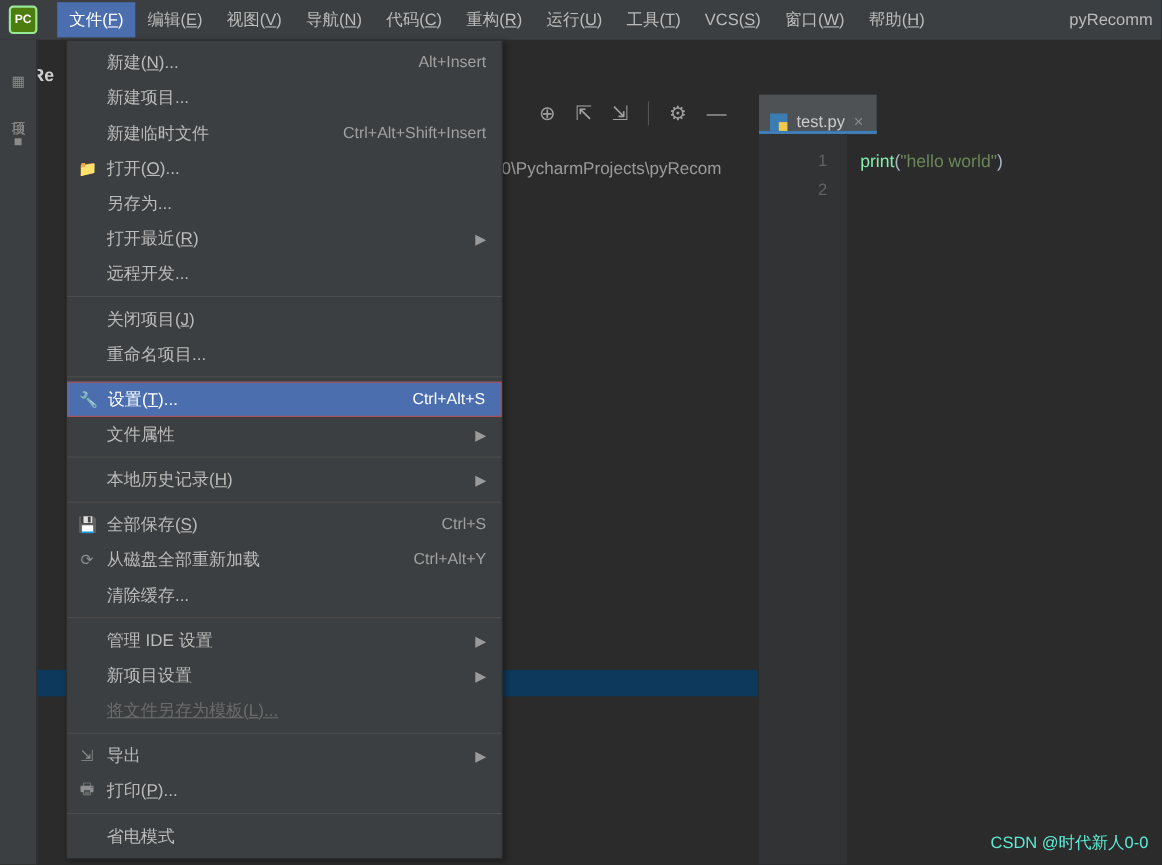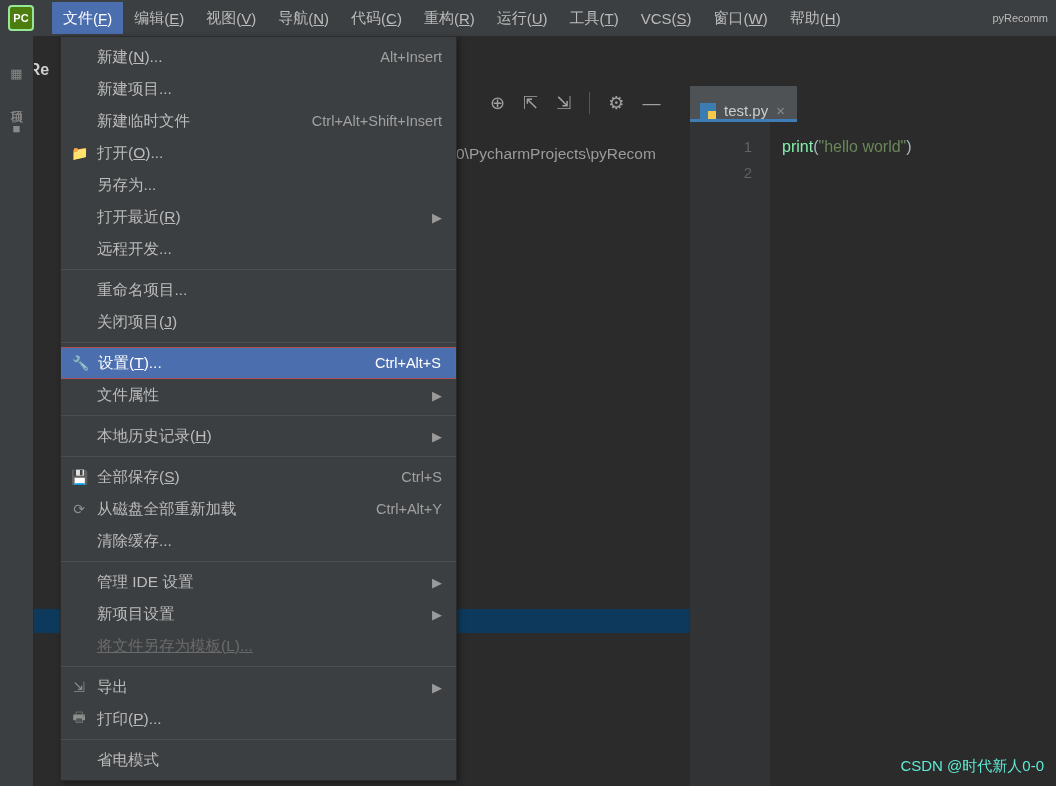--- a/index.html
+++ b/index.html
@@ -4,21 +4,21 @@
 <style>
 * { margin:0; padding:0; box-sizing:border-box; font-family:"Microsoft YaHei","Segoe UI",sans-serif; }
 body { width:1056px; height:786px; background:#2b2b2b; color:#bbbbbb; overflow:hidden; position:relative; }
 
 
 .menubar { height:36px; background:#3c3f41; display:flex; align-items:center; padding-left:8px; font-size:15px; }
 .app-icon { width:26px; height:26px; background:#4d7c0f; border-radius:4px; margin-right:18px; display:flex; align-items:center; justify-content:center; color:#fff; font-size:11px; font-weight:bold; border:2px solid #96e896; }
 .menu-item { padding:0 11px; height:32px; display:flex; align-items:center; cursor:pointer; }
 .menu-item.active { background:#4b6eaf; color:#fff; }
 .menu-item .mn { text-decoration:underline; }
-.project-title { margin-left:auto; padding-right:8px; font-size:11px; }
+.project-title { margin-left:auto; padding-right:8px; font-size:15px; }
 
 
 .left-strip { position:absolute; left:0; top:36px; width:34px; height:750px; background:#3c3f41; border-right:1px solid #2b2b2b; display:flex; flex-direction:column; align-items:center; padding-top:30px; gap:20px; color:#8a8a8a; font-size:13px; }
 .vert-txt { writing-mode:vertical-rl; }
 
 
 .proj-label { position:absolute; left:10px; top:61px; font-size:16px; color:#d0d0d0; font-weight:600; }
 
 
 .dropdown { position:absolute; left:60px; top:36px; width:397px; background:#3c3f41; border:1px solid #2b2b2b; box-shadow:2px 2px 6px rgba(0,0,0,.4); padding:4px 0; font-size:15.5px; z-index:10; }
@@ -120,24 +120,24 @@
     </div>
   <div class="dd-item">
       <span><span>打开最近</span>(<span class="mn">R</span>)</span>
       <span class="dd-arrow">▶</span>
     </div>
   <div class="dd-item">
       <span>远程开发...</span>
     </div>
   <div class="dd-sep"></div>
   <div class="dd-item">
+      <span><span>关闭项目</span>(<span class="mn">J</span>)</span>
+    </div>
+  <div class="dd-item">
       <span>重命名项目...</span>
-    </div>
-  <div class="dd-item">
-      <span><span>关闭项目</span>(<span class="mn">J</span>)</span>
     </div>
   <div class="dd-sep"></div>
   <div class="dd-item sel">
       <span class="dd-icon">🔧</span>
       <span><span>设置</span>(<span class="mn">T</span>)<span>...</span></span>
       <span class="dd-short">Ctrl+Alt+S</span>
     </div>
   <div class="dd-item">
       <span>文件属性</span>
       <span class="dd-arrow">▶</span>

